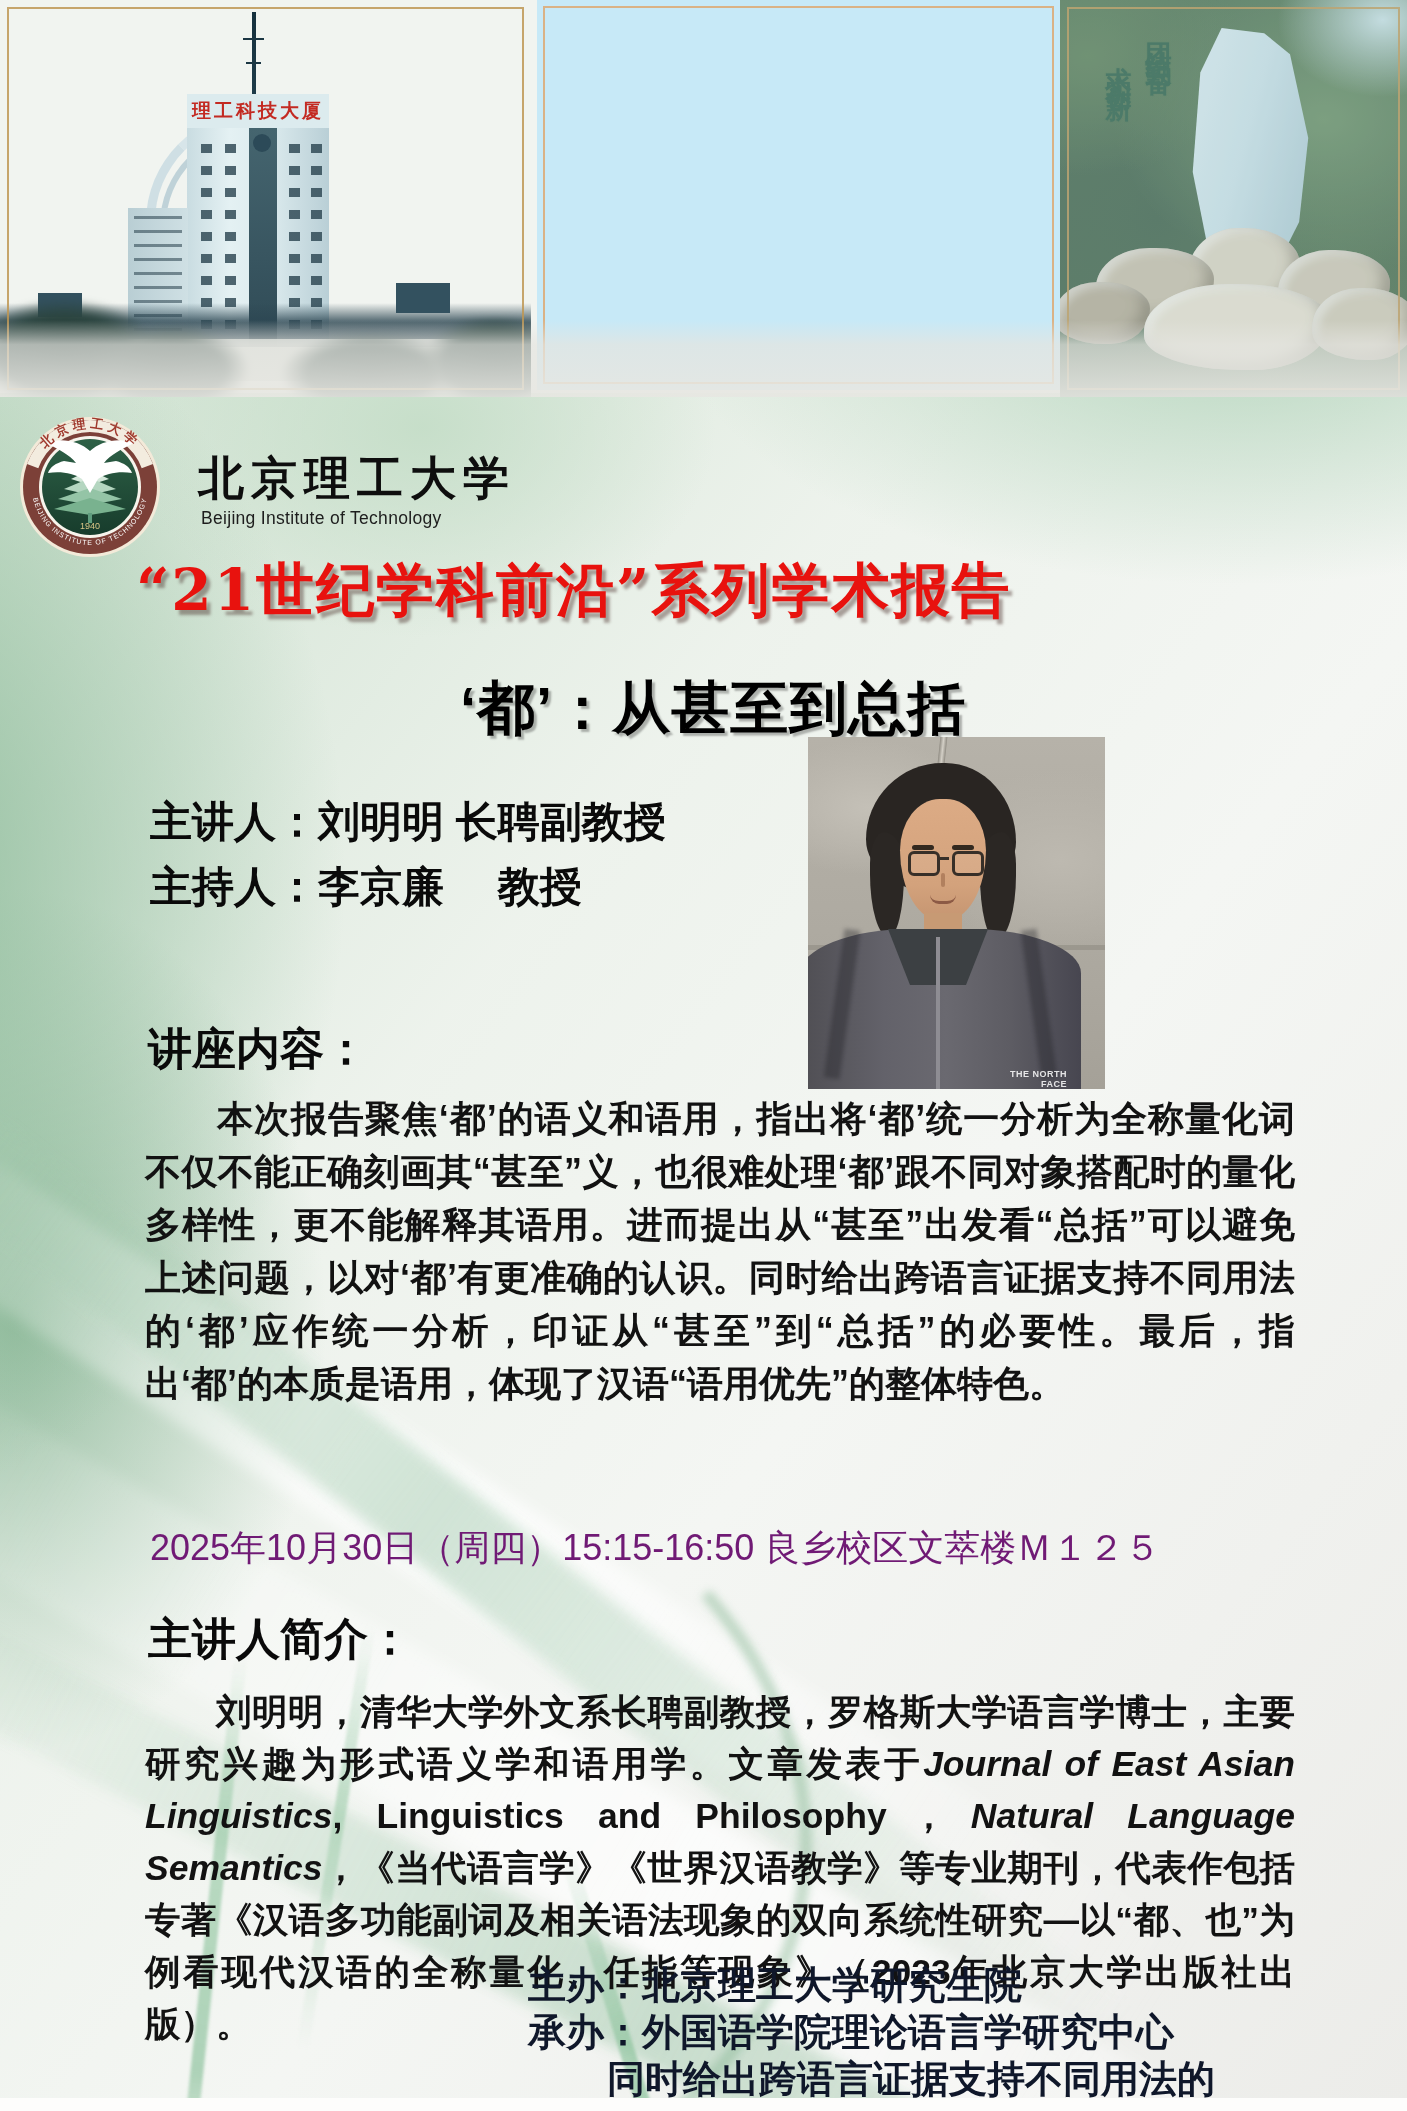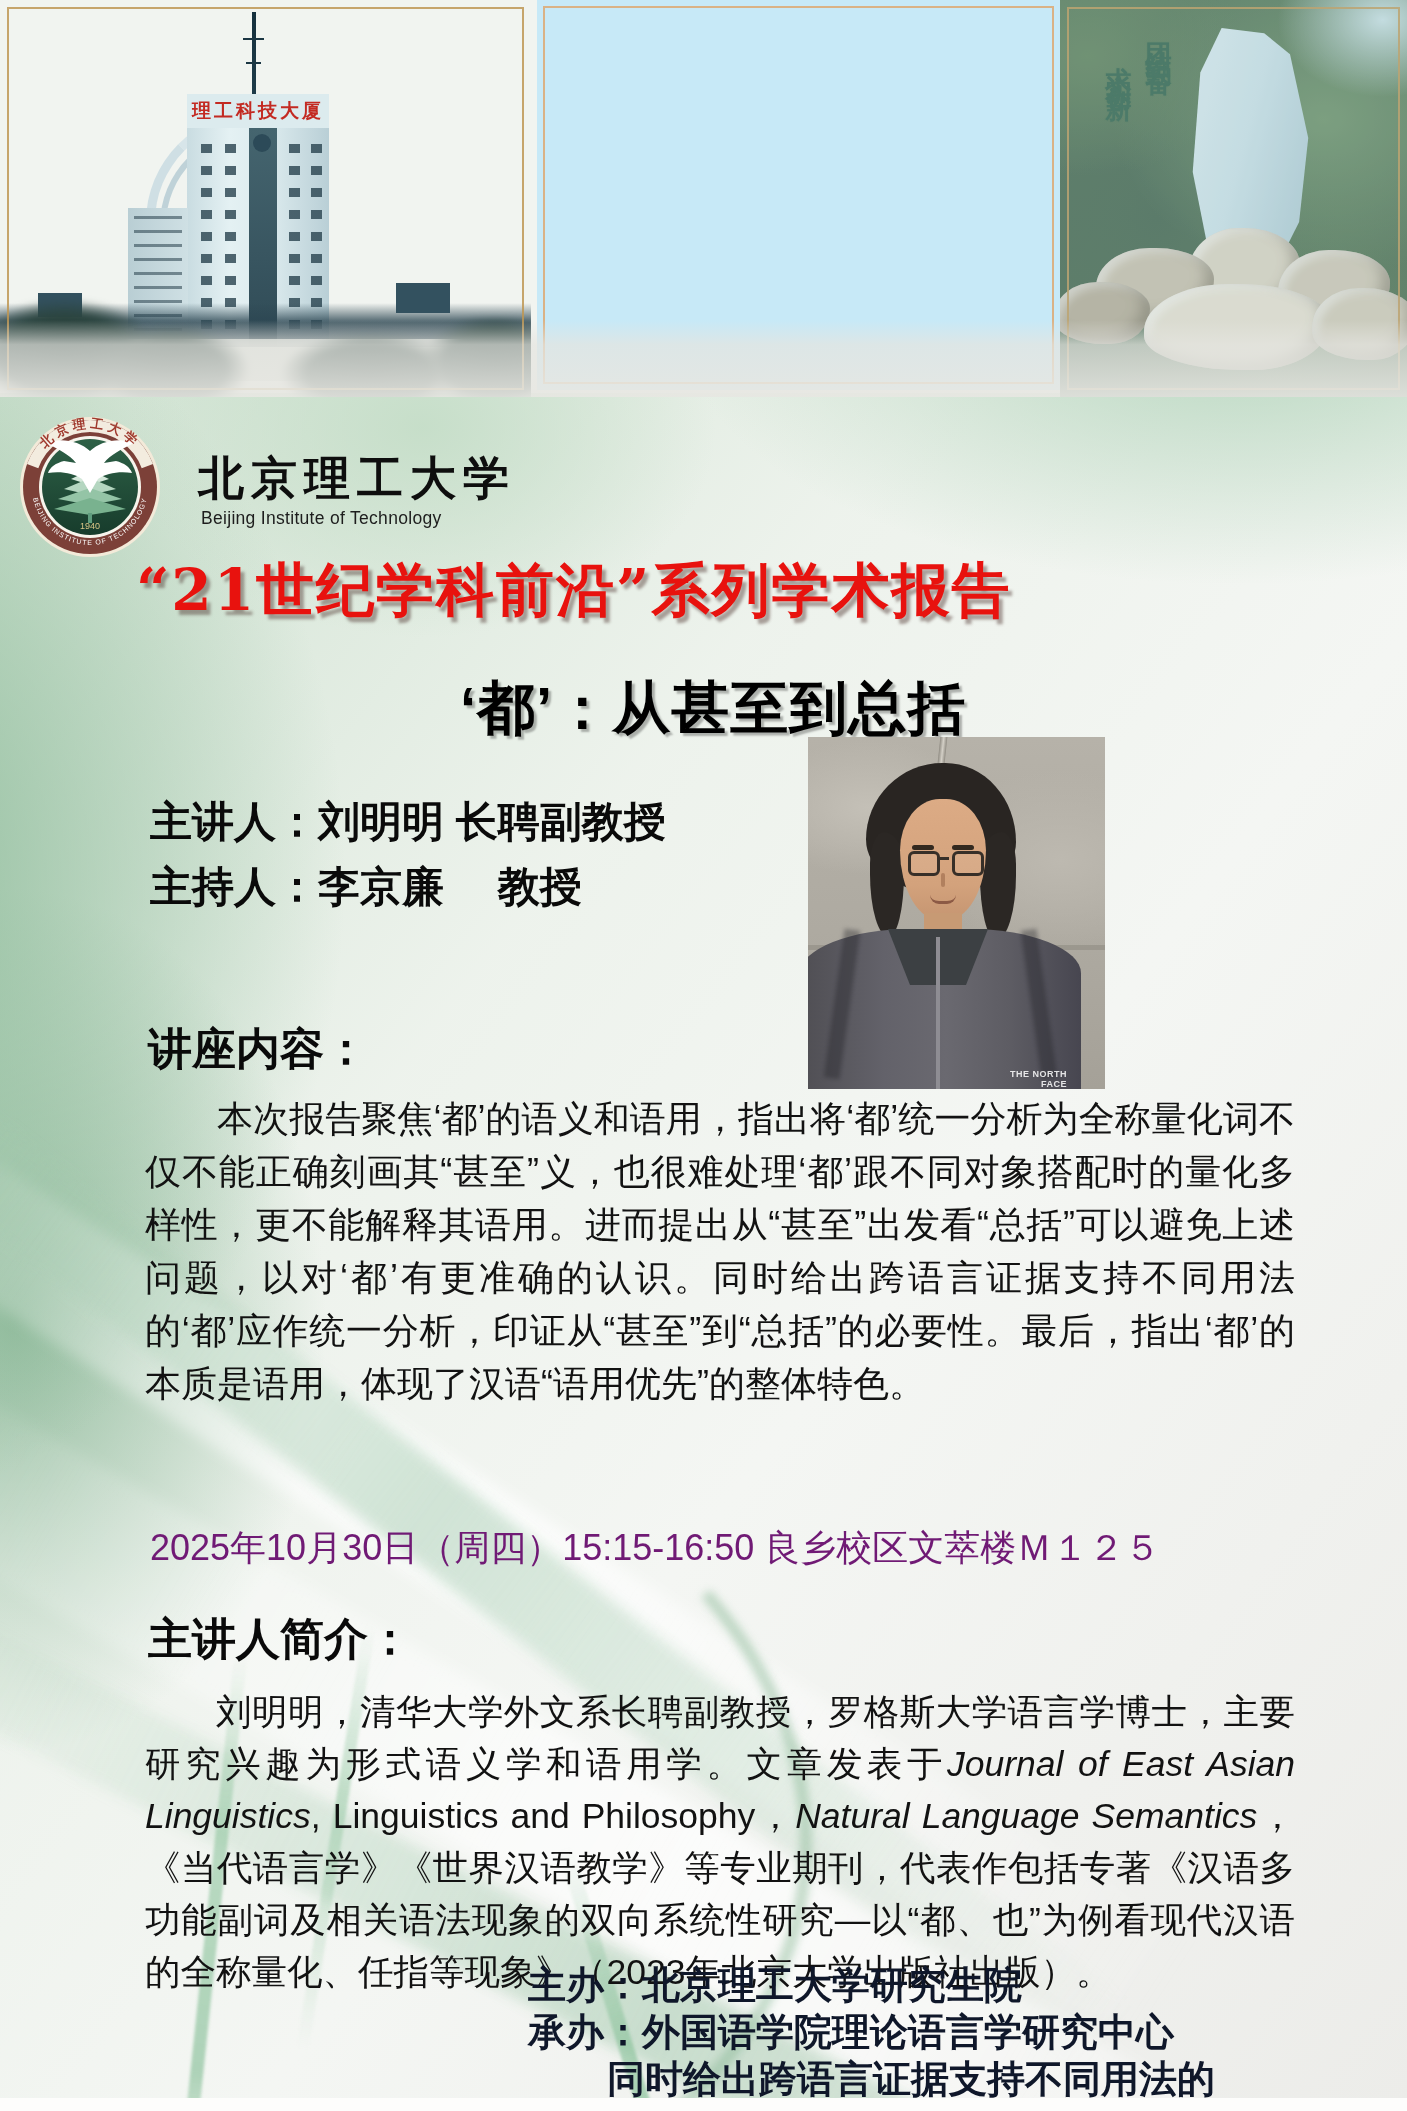--- a/index.html
+++ b/index.html
@@ -139,21 +139,21 @@
   .sp-zip{position:absolute;left:136px;top:8px;width:4px;height:160px;background:#8e8d93;}
   .sp-fold{position:absolute;top:0;width:16px;height:150px;background:rgba(30,30,34,.35);filter:blur(2px);}
   .sp-logo{position:absolute;right:14px;bottom:10px;color:rgba(255,255,255,.85);font-size:9px;font-weight:bold;
     letter-spacing:.5px;text-align:right;width:70px;line-height:10px;}
   
   .sec-heading{position:absolute;left:148px;font-weight:bold;font-size:44px;color:#0a0a0a;white-space:nowrap;}
   .content-heading{top:1020px;}
   .info-heading{top:1450px;}
   .bio-heading{top:1610px;}
   .body-par{position:absolute;left:145px;width:1150px;font-size:36px;line-height:53px;
-    color:#121212;text-align:justify;text-indent:2em;font-weight:400;}
+    color:#121212;text-align:justify;text-indent:2em;font-weight:700;}
   .content-par{top:1092px;}
   .info-detail{position:absolute;left:150px;top:1524px;font-size:36px;color:#701a75;white-space:nowrap;}
   .bio-par{top:1686px;font-size:35.5px;line-height:52px;}
   .it{font-style:italic;}
   
   .footer{position:absolute;left:528px;top:1962px;font-weight:bold;font-size:38px;line-height:47px;color:#0f172a;}
   .footer-line{white-space:nowrap;}
   .footer-line.indent{padding-left:79px;}
   .bottom-strip{position:absolute;left:0;top:2098px;width:1407px;height:13px;background:#fdfdfc;}
 </style>

